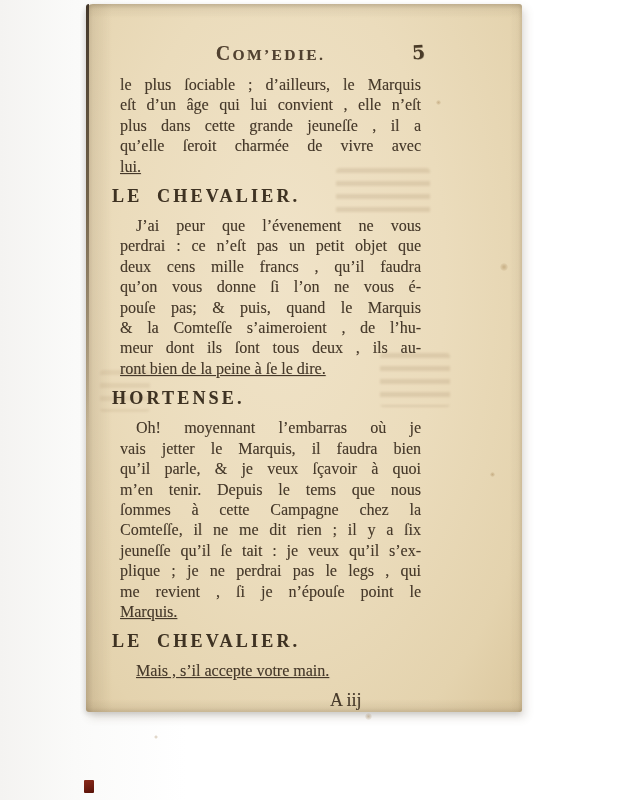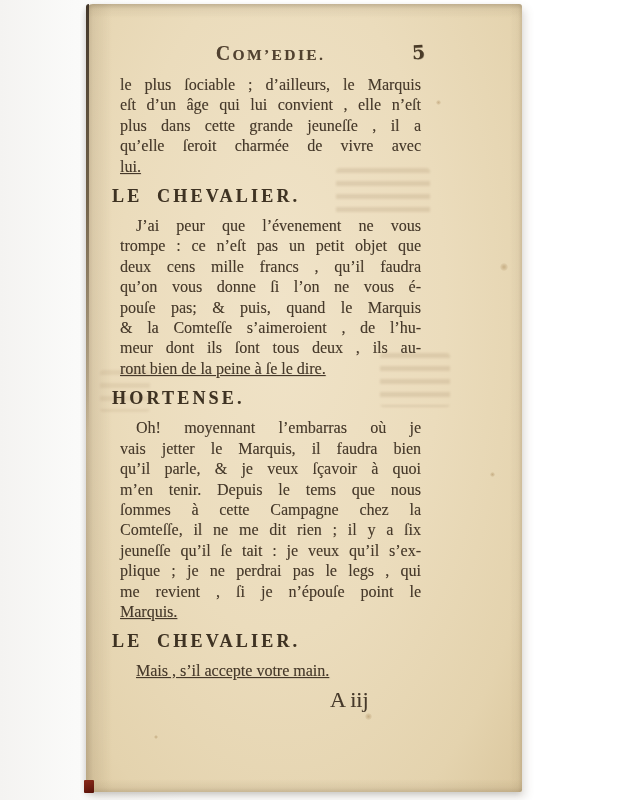--- a/index.html
+++ b/index.html
@@ -7,21 +7,21 @@
     width:618px; height:800px;
     font-family:"Liberation Serif","DejaVu Serif",serif;
     background:#ffffff;
   }
   .stage {
     position:relative; width:618px; height:800px; overflow:hidden;
     background:linear-gradient(90deg,#f4f3f1 0%, #fafaf9 12%, #ffffff 30%, #ffffff 100%);
   }
   
   .book-page {
-    position:absolute; left:86px; top:4px; width:436px; height:788px;
+    position:absolute; left:86px; top:4px; width:436px; height:708px;
     border-radius:7px 3px 2px 3px;
     background:radial-gradient(ellipse at 45% 38%, #f0e3c8 0%, #ebdcbc 48%, #e4d3ae 82%, #dbc79e 100%);
     box-shadow:-2px 2px 5px rgba(0,0,0,0.10), 3px 5px 10px rgba(95,80,58,0.20);
   }
   .book-page::before {  
     content:""; position:absolute; inset:0; border-radius:inherit; pointer-events:none;
     background:
       linear-gradient(90deg, rgba(90,70,45,0.28) 0px, rgba(110,88,58,0.12) 7px, rgba(110,88,58,0) 26px),
       linear-gradient(180deg, rgba(100,82,56,0.30) 0px, rgba(100,82,56,0.08) 5px, rgba(0,0,0,0) 14px),
       linear-gradient(270deg, rgba(120,100,70,0.22) 0px, rgba(120,100,70,0.06) 4px, rgba(0,0,0,0) 12px),
@@ -56,21 +56,21 @@
   }
   .para { margin:8px; }
   .pl { display:block; text-align:justify; text-align-last:justify; }
   .pl.last { text-align-last:left;text-decoration:underline; }
   .pl.indent { text-indent:16px; }
   .speaker {
     margin:2px 0 4px; 
     font-size:18px; line-height:23px; font-weight:600;
     letter-spacing:3.2px; word-spacing:7px; color:#3e3222;
   }
-  .signature { margin-top:2px; padding-left:218px; font-size:22px; }
+  .signature { margin-top:2px; padding-left:218px; font-size:18px; }
   
   .ghost {
     position:absolute; pointer-events:none; border-radius:4px;
     background:repeating-linear-gradient(180deg, rgba(146,115,75,0.16) 0 5px, rgba(0,0,0,0) 5px 13px);
     filter:blur(1.2px);
   }
   .ghost.g1 { left:250px; top:164px; width:94px; height:48px; }
   .ghost.g2 { left:14px;  top:366px; width:50px; height:42px; opacity:0.7; }
   .ghost.g3 { left:294px; top:349px; width:70px; height:54px; }
   .stain {
@@ -113,21 +113,21 @@
         <span class="pl">eſt d’un âge qui lui convient , elle n’eſt</span>
         <span class="pl">plus dans cette grande jeuneſſe , il a</span>
         <span class="pl">qu’elle ſeroit charmée de vivre avec</span>
         <span class="pl last">lui.</span>
       </p>
 
       <h2 class="speaker">LE CHEVALIER.</h2>
 
       <p class="para">
         <span class="pl indent">J’ai peur que l’évenement ne vous</span>
-        <span class="pl">trompe : ce n’eſt pas un petit objet que</span>
+        <span class="pl">perdrai : ce n’eſt pas un petit objet que</span>
         <span class="pl">deux cens mille francs , qu’il faudra</span>
         <span class="pl">qu’on vous donne ſi l’on ne vous é-</span>
         <span class="pl">pouſe pas; &amp; puis, quand le Marquis</span>
         <span class="pl">&amp; la Comteſſe s’aimeroient , de l’hu-</span>
         <span class="pl">meur dont ils ſont tous deux , ils au-</span>
         <span class="pl last">ront bien de la peine à ſe le dire.</span>
       </p>
 
       <h2 class="speaker">HORTENSE.</h2>
 

